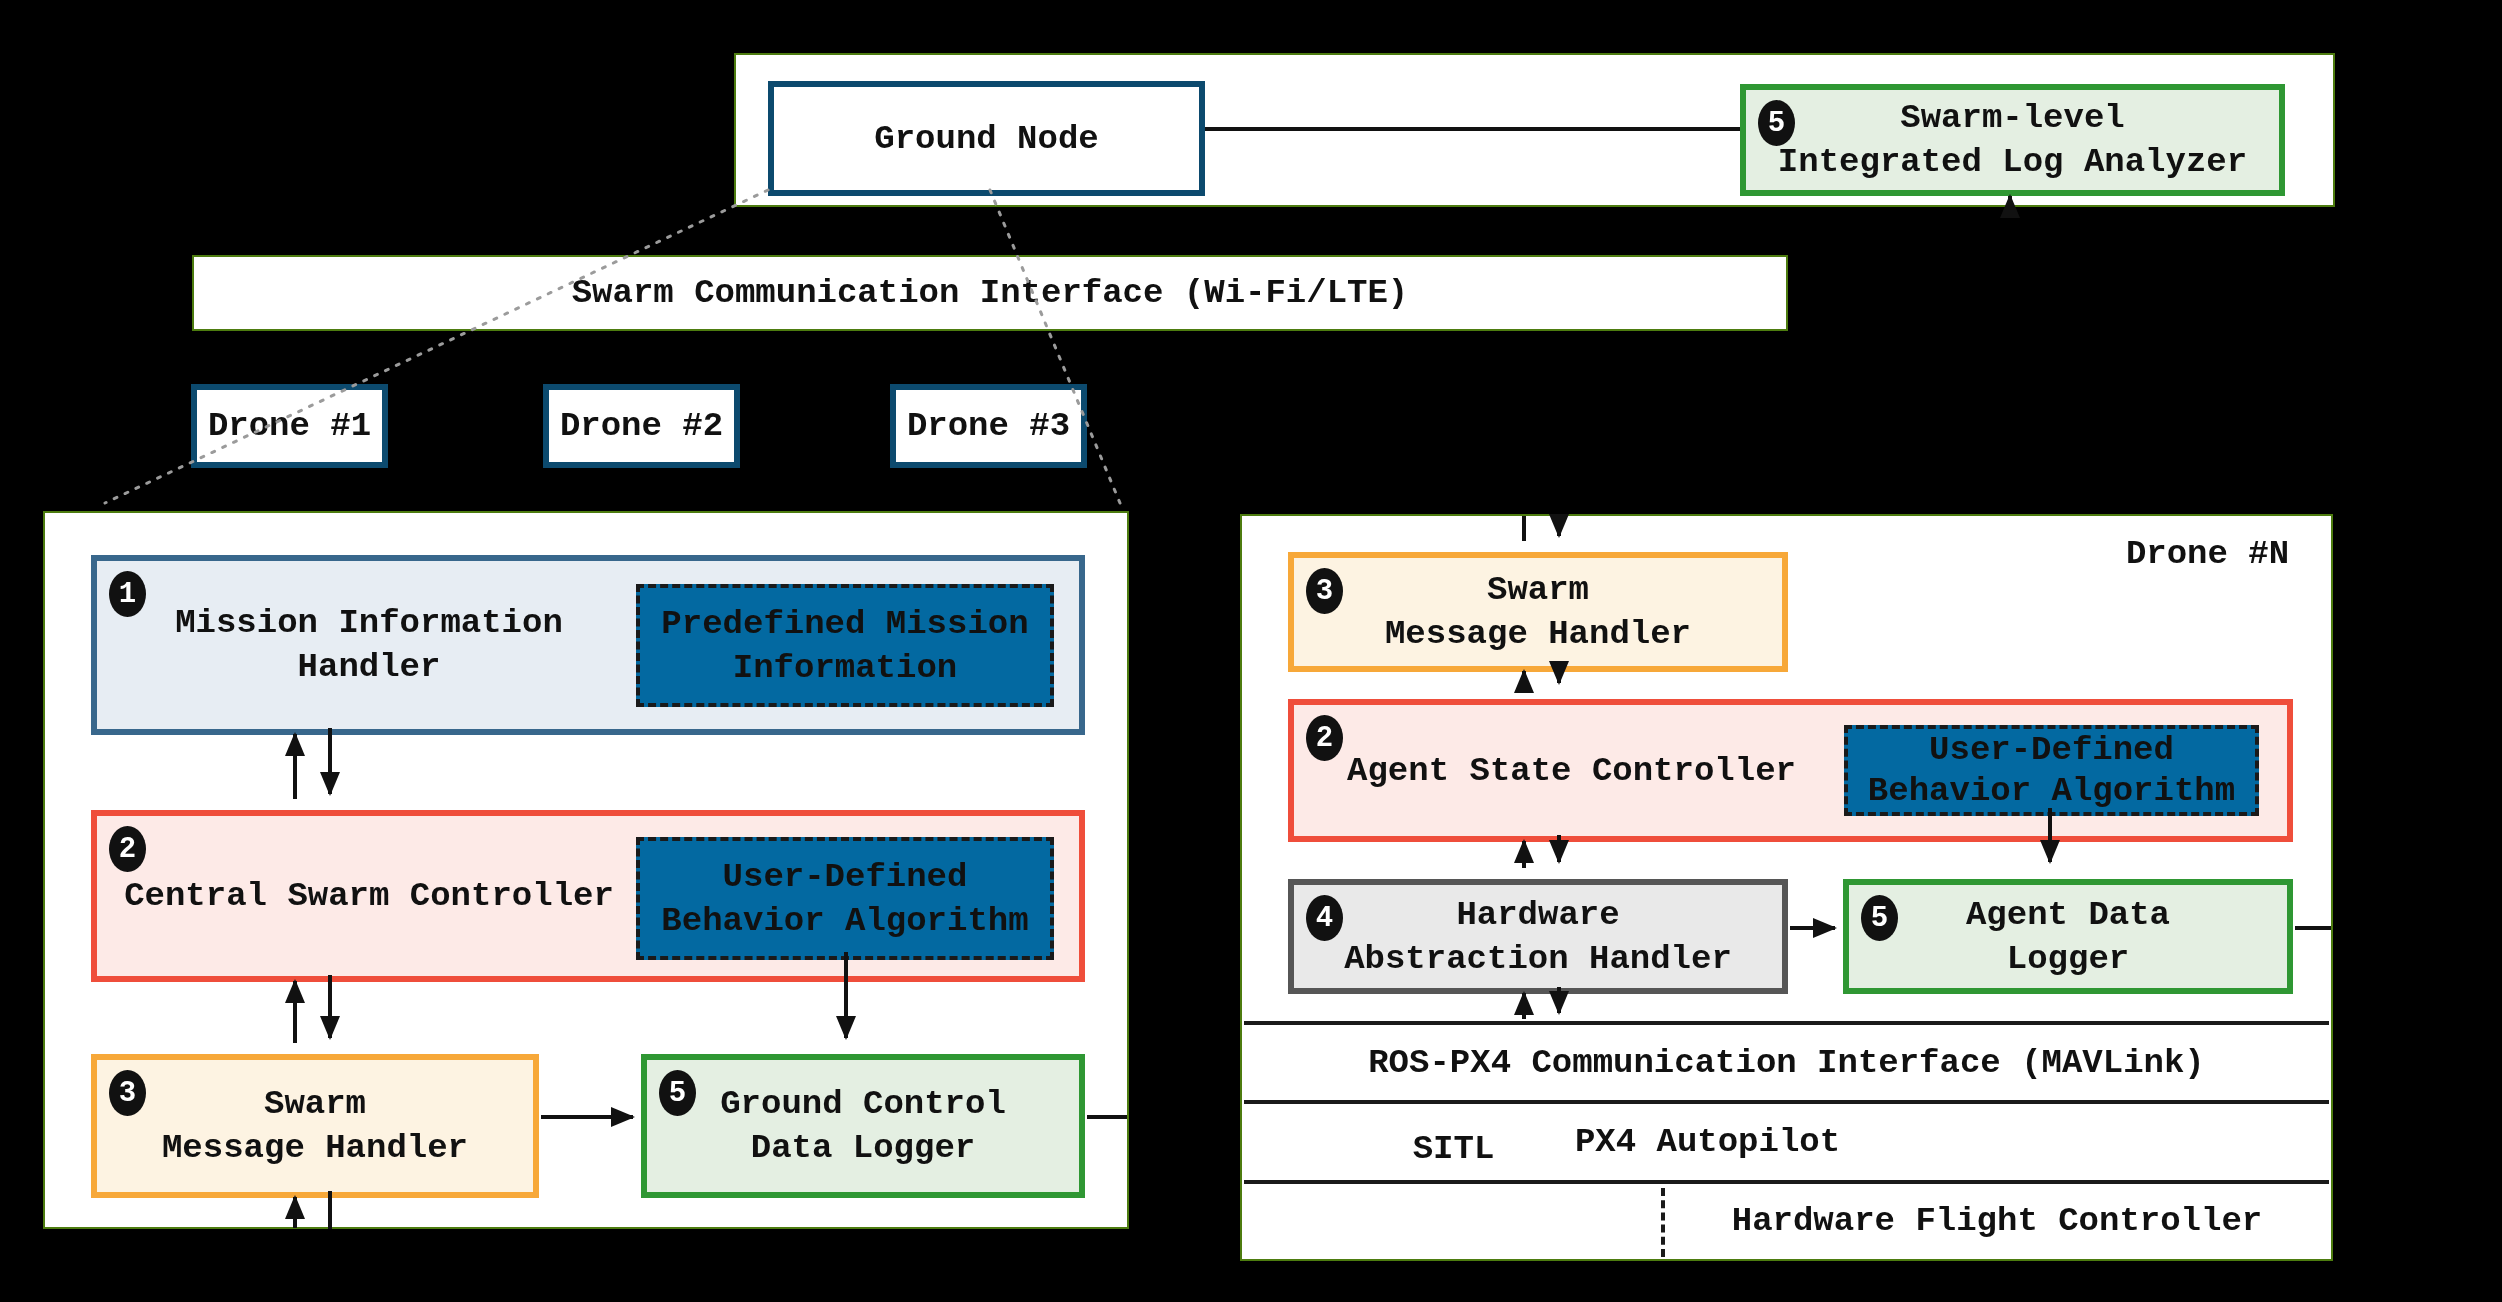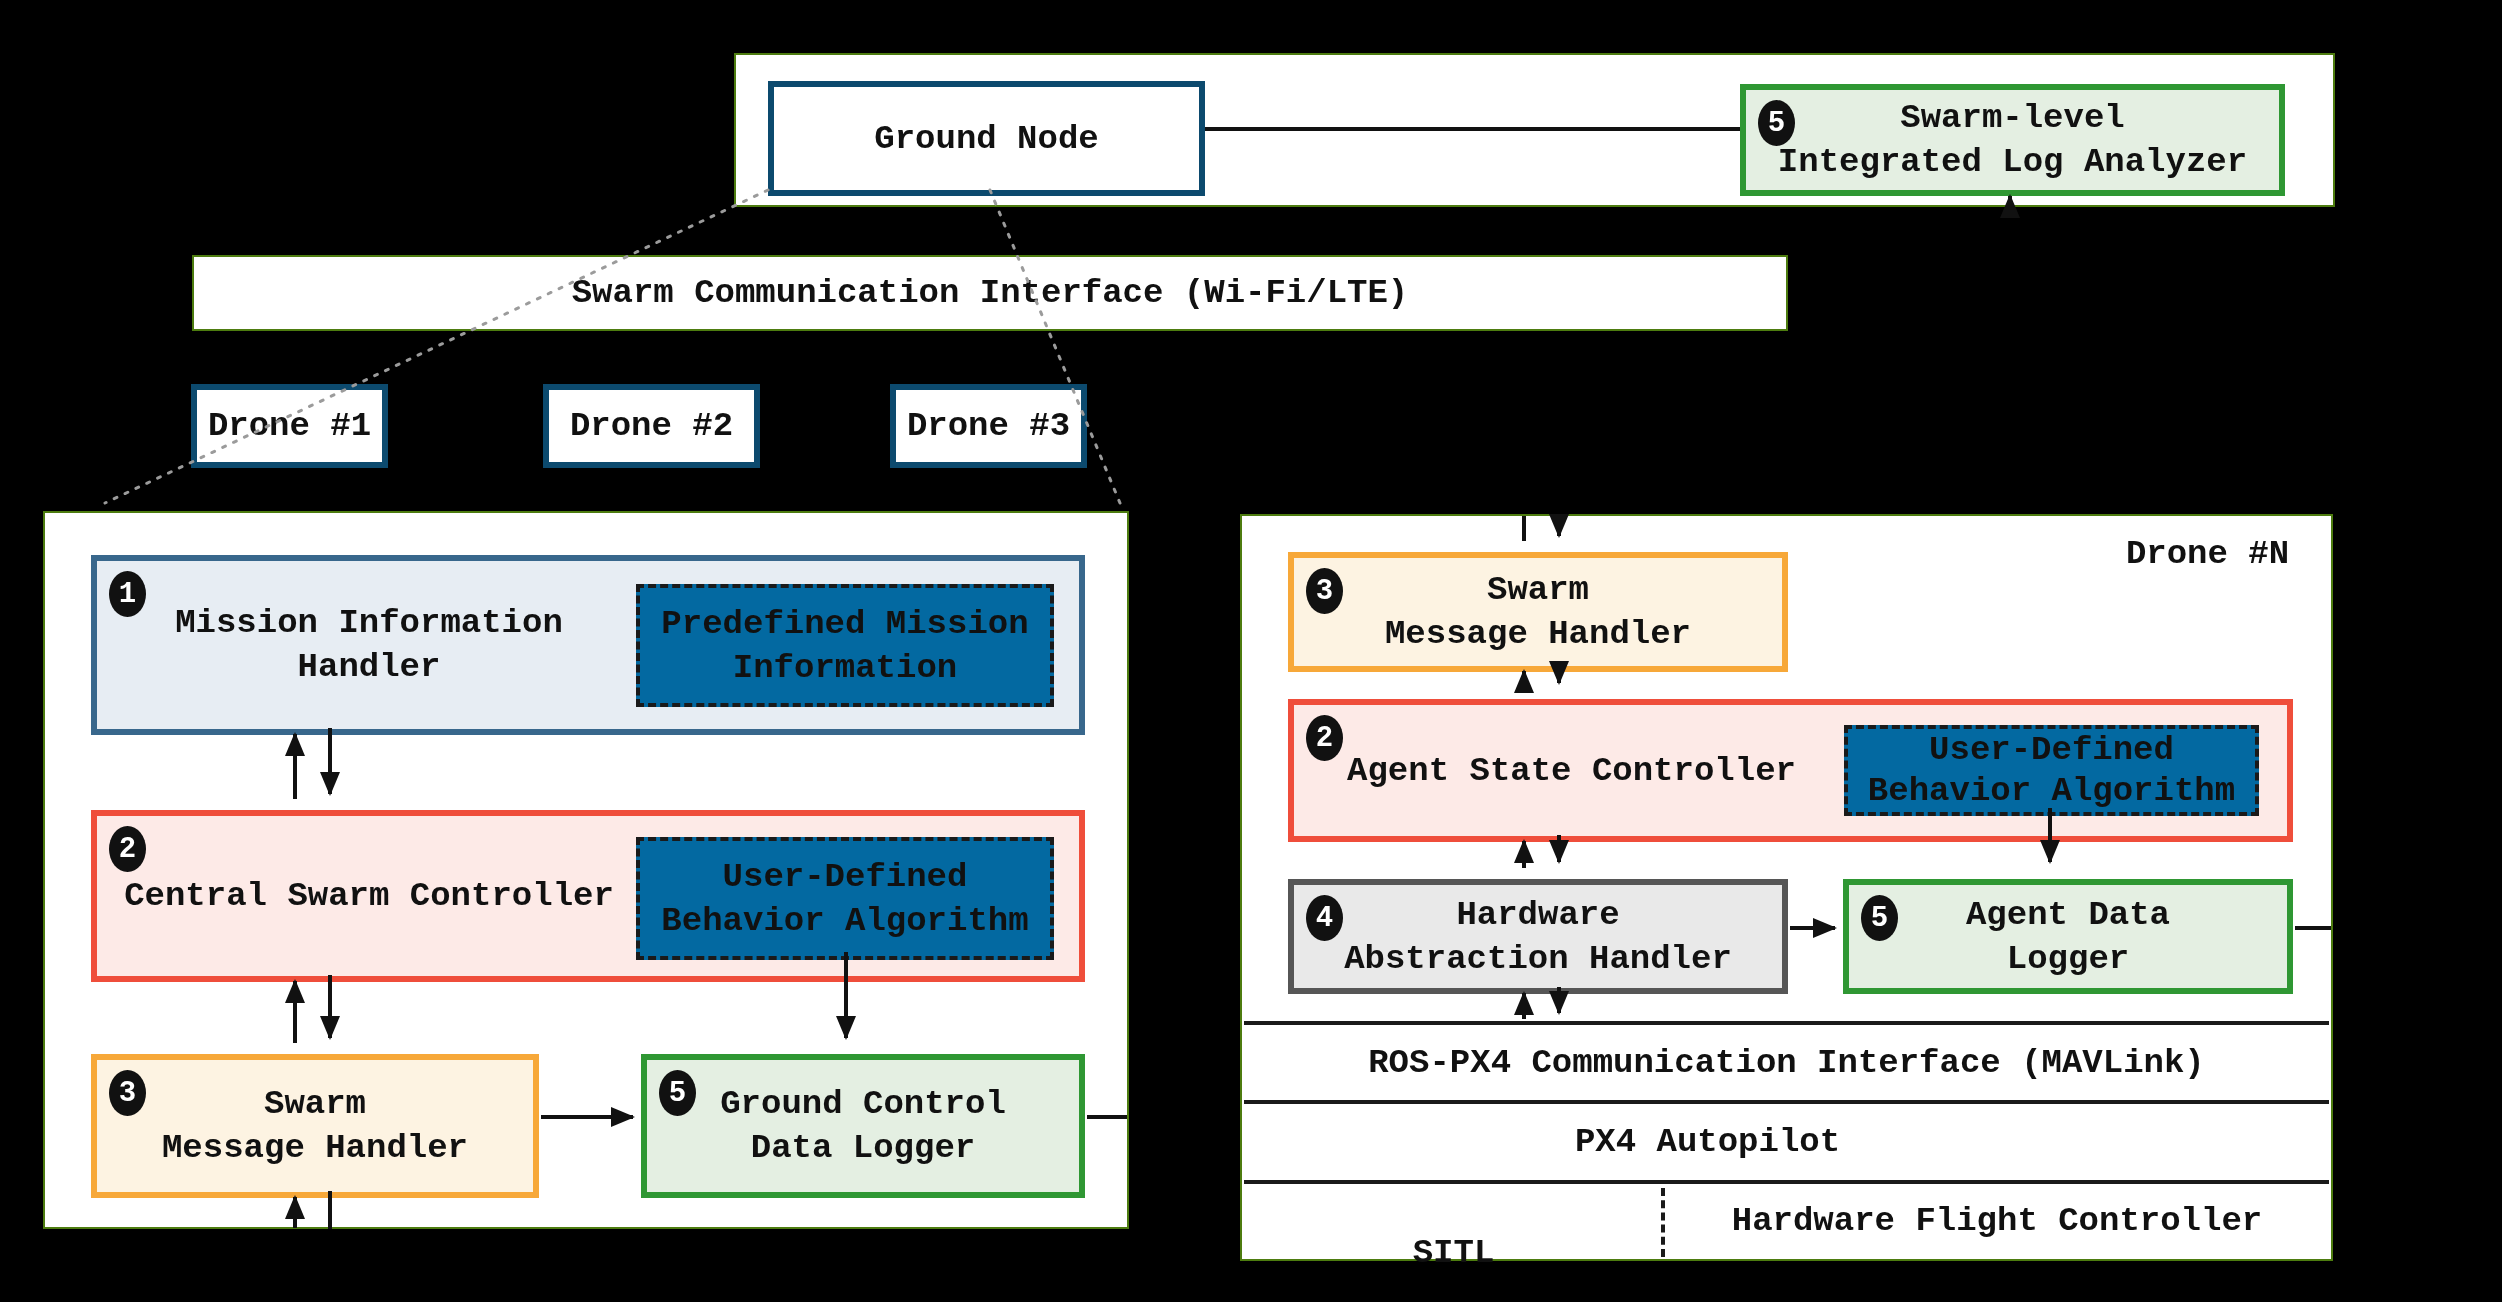--- a/index.html
+++ b/index.html
@@ -43,21 +43,21 @@
     </div>
   </div>
 
   <div class="abs panel lbl" style="left:192px;top:255px;width:1596px;height:76px;">
     <span>Swarm Communication Interface (Wi-Fi/LTE)</span>
   </div>
 
   <div class="abs box lbl" style="left:191px;top:375px;width:197px;height:84px;">
     <span>Drone #1</span>
   </div>
-  <div class="abs box lbl" style="left:543px;top:375px;width:217px;height:84px;">
+  <div class="abs box lbl" style="left:543px;top:375px;width:197px;height:84px;">
     <span>Drone #2</span>
   </div>
   <div class="abs box lbl" style="left:890px;top:375px;width:197px;height:84px;">
     <span>Drone #3</span>
   </div>
 
   <div class="abs panel" style="left:43px;top:511px;width:1086px;height:718px;"></div>
 
   <div class="abs box blue" style="left:91px;top:546px;width:994px;height:180px;">
     <span class="badge">1</span>
@@ -142,21 +142,21 @@
   <div class="rowline" style="left:1244px;top:1021px;width:1085px;"></div>
   <div class="rowline" style="left:1244px;top:1100px;width:1085px;"></div>
   <div class="rowline" style="left:1244px;top:1180px;width:1085px;"></div>
 
   <div class="abs lbl" style="left:1244px;top:1025px;width:1085px;height:75px;">
     <span>ROS-PX4 Communication Interface (MAVLink)</span>
   </div>
   <div class="abs lbl" style="left:1244px;top:1104px;width:913px;height:76px;padding-left:14px;">
     <span>PX4 Autopilot</span>
   </div>
-  <div class="abs lbl" style="left:1244px;top:1216px;width:419px;height:73px;text-align:right;">
+  <div class="abs lbl" style="left:1244px;top:1112px;width:419px;height:73px;text-align:right;">
     <span>SITL</span>
   </div>
   <div class="vdash" style="left:1661px;top:1188px;height:69px;"></div>
   <div class="abs lbl" style="left:1665px;top:1184px;width:664px;height:73px;">
     <span>Hardware Flight Controller</span>
   </div>
 
   <svg class="overlay" width="2502" height="1302" viewBox="0 0 2502 1302">
     <defs>
       <marker id="ah" markerUnits="userSpaceOnUse" markerWidth="30" markerHeight="24" refX="22" refY="10" orient="auto">

